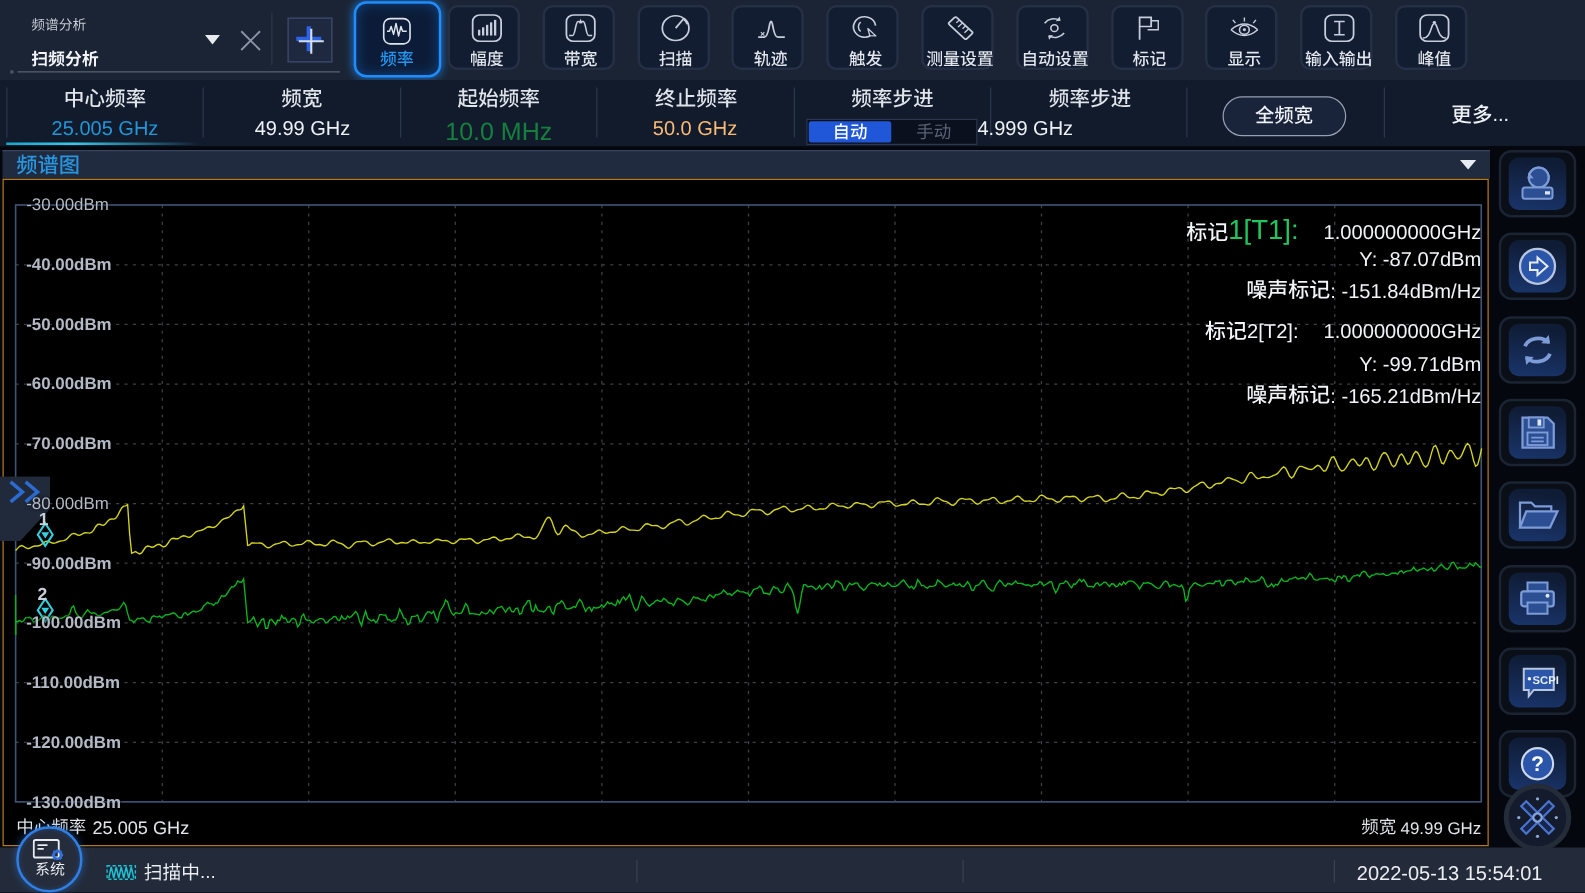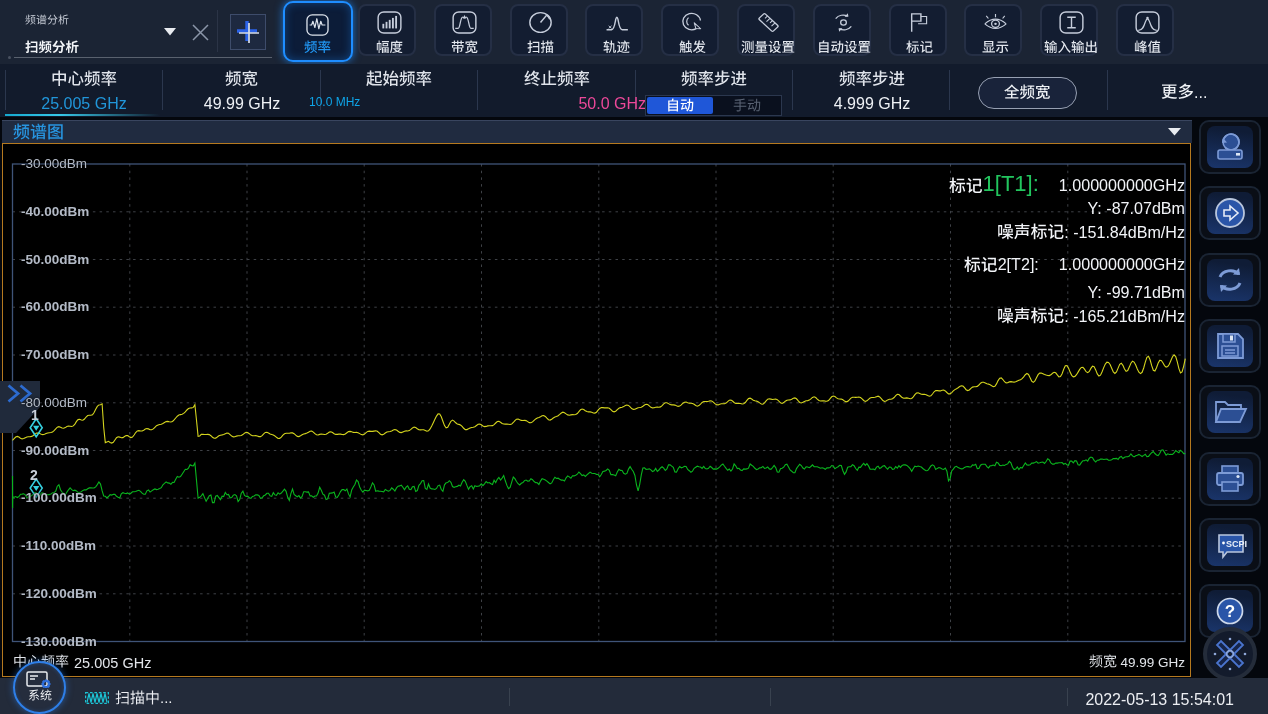--- a/index.html
+++ b/index.html
@@ -188,27 +188,27 @@
       <svg width="33.0" height="16.5" viewBox="0 0 33.0 16.5" style="display:block">
         <path fill="#dfe3ea" d="M11.5 6.4C11.4 12.0 11.3 13.8 7.4 14.9C7.6 15.1 8.0 15.6 8.1 16.0C12.4 14.8 12.7 12.5 12.7 6.4ZM12.0 13.2C13.1 14.1 14.5 15.2 15.1 15.9L16.0 15.0C15.3 14.3 13.9 13.2 12.8 12.4ZM2.0 7.9C1.7 9.1 1.2 10.4 0.5 11.2C0.8 11.4 1.4 11.7 1.6 11.9C2.3 11.0 2.9 9.6 3.3 8.2ZM8.9 4.5V12.3H10.2V5.7H13.9V12.2H15.3V4.5H12.4L13.0 2.9H15.7V1.6H8.5V2.9H11.6C11.4 3.4 11.2 4.0 11.0 4.5ZM6.9 8.1C6.6 9.6 6.1 10.7 5.3 11.7V7.0H8.3V5.6H5.6V3.8H7.9V2.5H5.6V0.6H4.3V5.6H3.0V2.0H1.7V5.6H0.6V7.0H3.9V12.0H5.1C4.1 13.3 2.6 14.2 0.7 14.8C1.0 15.1 1.3 15.6 1.5 16.0C5.3 14.7 7.3 12.4 8.2 8.4Z M19.7 7.6V12.8H21.2V8.9H28.2V12.6H29.8V7.6ZM23.5 0.9 24.0 2.0H17.7V5.2H19.2V3.3H30.3V5.2H31.8V2.0H25.9C25.7 1.5 25.4 0.9 25.1 0.4ZM26.2 3.9V4.8H23.4V3.9H21.7V4.8H19.4V6.0H21.7V7.1H23.4V6.0H26.2V7.1H27.8V6.0H30.1V4.8H27.8V3.9ZM23.5 9.5V10.8C23.5 12.0 23.1 13.7 17.1 14.8C17.5 15.2 18.0 15.8 18.2 16.1C22.9 15.0 24.5 13.5 25.0 12.1V13.9C25.0 15.3 25.5 15.7 27.4 15.7C27.8 15.7 29.8 15.7 30.2 15.7C31.8 15.7 32.2 15.1 32.4 12.7C32.0 12.6 31.4 12.3 31.0 12.1C30.9 14.1 30.8 14.4 30.1 14.4C29.6 14.4 27.9 14.4 27.5 14.4C26.7 14.4 26.6 14.3 26.6 13.8V11.4H25.2C25.2 11.2 25.2 11.0 25.2 10.8V9.5Z"></path>
       </svg>
     </div>
     <div class="abs lat" style="left:152px;top:94.5px;width:180px;text-align:center;font-size:16px;color:#eef1f5">49.99 GHz</div>
 <div class="abs" style="left:366.0px;top:70px">
       <svg width="66.0" height="16.5" viewBox="0 0 66.0 16.5" style="display:block">
         <path fill="#dfe3ea" d="M1.5 8.1C1.4 11.0 1.3 13.7 0.3 15.4C0.7 15.5 1.4 15.9 1.7 16.1C2.1 15.2 2.4 14.1 2.6 12.9C3.8 15.0 5.8 15.5 9.1 15.5H15.5C15.6 15.0 15.8 14.3 16.1 13.9C14.9 14.0 10.1 14.0 9.1 14.0C7.7 14.0 6.5 13.9 5.6 13.6V10.5H8.1V9.1H5.6V7.0H8.3V5.6H5.3V3.7H7.9V2.4H5.3V0.6H3.8V2.4H1.2V3.7H3.8V5.6H0.7V7.0H4.2V12.8C3.6 12.2 3.2 11.5 2.8 10.5C2.9 9.7 2.9 9.0 2.9 8.2ZM9.0 5.7V11.0C9.0 12.6 9.5 13.1 11.2 13.1C11.5 13.1 13.4 13.1 13.8 13.1C15.3 13.1 15.8 12.4 15.9 10.0C15.5 9.9 14.9 9.7 14.6 9.4C14.5 11.4 14.4 11.7 13.7 11.7C13.3 11.7 11.7 11.7 11.4 11.7C10.6 11.7 10.5 11.6 10.5 11.0V7.1H13.5V7.5H15.0V1.3H8.8V2.7H13.5V5.7Z M24.0 9.1V15.9H25.5V15.2H30.0V15.9H31.5V9.1ZM25.5 13.8V10.5H30.0V13.8ZM23.6 8.0C24.1 7.7 24.9 7.6 30.8 7.2C31.0 7.6 31.1 8.0 31.3 8.3L32.6 7.6C32.1 6.3 31.0 4.4 29.8 3.0L28.6 3.6C29.1 4.2 29.6 5.0 30.0 5.8L25.4 6.1C26.4 4.7 27.4 2.8 28.2 1.0L26.6 0.6C25.8 2.7 24.6 4.9 24.1 5.4C23.7 6.0 23.4 6.4 23.1 6.5C23.3 6.9 23.5 7.6 23.6 8.0ZM19.9 5.4H21.4C21.3 7.2 20.9 8.8 20.5 10.2C20.0 9.8 19.5 9.4 19.0 9.1C19.3 8.0 19.6 6.7 19.9 5.4ZM17.4 9.6C18.2 10.2 19.1 10.9 19.8 11.6C19.1 13.0 18.2 14.0 17.1 14.7C17.4 14.9 17.8 15.5 18.0 15.9C19.2 15.1 20.2 14.1 21.0 12.7C21.5 13.2 22.0 13.8 22.3 14.3L23.2 13.0C22.9 12.5 22.3 11.9 21.6 11.2C22.3 9.4 22.8 7.0 22.9 4.0L22.0 3.9L21.8 3.9H20.2C20.4 2.8 20.5 1.7 20.7 0.8L19.2 0.7C19.1 1.7 18.9 2.8 18.8 3.9H17.2V5.4H18.5C18.2 7.0 17.8 8.5 17.4 9.6Z M44.5 6.4C44.4 12.0 44.3 13.8 40.4 14.9C40.6 15.1 41.0 15.6 41.1 16.0C45.4 14.8 45.7 12.5 45.7 6.4ZM45.0 13.2C46.1 14.1 47.5 15.2 48.1 15.9L49.0 15.0C48.3 14.3 46.9 13.2 45.8 12.4ZM35.0 7.9C34.7 9.1 34.2 10.4 33.5 11.2C33.8 11.4 34.4 11.7 34.6 11.9C35.3 11.0 35.9 9.6 36.3 8.2ZM41.9 4.5V12.3H43.2V5.7H46.9V12.2H48.3V4.5H45.4L46.0 2.9H48.7V1.6H41.5V2.9H44.5C44.4 3.4 44.2 4.0 44.0 4.5ZM39.9 8.1C39.6 9.6 39.1 10.7 38.3 11.7V7.0H41.3V5.6H38.6V3.8H40.9V2.5H38.6V0.6H37.3V5.6H36.0V2.0H34.7V5.6H33.6V7.0H36.9V12.0H38.1C37.1 13.3 35.6 14.2 33.7 14.8C34.0 15.1 34.3 15.6 34.5 16.0C38.3 14.7 40.3 12.4 41.2 8.4Z M63.1 3.9C62.5 4.6 61.6 5.5 60.8 6.0L62.0 6.7C62.7 6.2 63.7 5.4 64.4 4.7ZM50.3 8.8 51.1 10.1C52.2 9.6 53.5 8.9 54.7 8.2L54.4 7.0C52.9 7.7 51.3 8.4 50.3 8.8ZM50.8 4.8C51.7 5.3 52.8 6.2 53.3 6.7L54.4 5.8C53.8 5.2 52.7 4.5 51.8 4.0ZM60.6 7.9C61.7 8.6 63.2 9.6 63.8 10.2L65.0 9.3C64.3 8.6 62.8 7.7 61.7 7.1ZM50.3 11.2V12.6H56.9V15.9H58.6V12.6H65.2V11.2H58.6V9.9H56.9V11.2ZM56.5 0.9C56.7 1.2 57.0 1.6 57.2 2.0H50.7V3.4H56.5C56.1 4.1 55.6 4.7 55.4 4.9C55.2 5.2 54.9 5.4 54.7 5.4C54.8 5.8 55.0 6.4 55.1 6.7C55.4 6.6 55.8 6.5 57.4 6.4C56.7 7.1 56.1 7.6 55.8 7.9C55.2 8.3 54.8 8.6 54.4 8.7C54.5 9.1 54.7 9.7 54.8 10.0C55.2 9.8 55.8 9.7 60.0 9.3C60.1 9.6 60.3 9.9 60.3 10.2L61.6 9.7C61.2 8.9 60.5 7.7 59.7 6.8L58.6 7.2C58.8 7.5 59.1 7.9 59.3 8.2L56.9 8.4C58.3 7.3 59.7 5.9 60.9 4.5L59.7 3.7C59.4 4.2 59.0 4.7 58.6 5.1L56.7 5.2C57.2 4.7 57.7 4.1 58.1 3.4H65.0V2.0H59.0C58.8 1.5 58.4 0.9 58.0 0.5Z"></path>
       </svg>
     </div>
-    <div class="abs lat" style="left:309px;top:94.5px;width:180px;font-size:12px;color:#0ea5e9">10.0 MHz</div>
+    <div class="abs lat" style="left:309px;top:94.5px;width:180px;text-align:center;font-size:20px;color:#15803d">10.0 MHz</div>
 <div class="abs" style="left:523.5px;top:70px">
       <svg width="66.0" height="16.5" viewBox="0 0 66.0 16.5" style="display:block">
         <path fill="#dfe3ea" d="M0.5 13.5 0.8 15.0C2.4 14.7 4.6 14.2 6.7 13.8L6.5 12.4C4.3 12.8 2.0 13.3 0.5 13.5ZM9.3 10.3C10.5 10.8 12.0 11.6 12.8 12.2L13.7 11.1C12.9 10.5 11.4 9.8 10.1 9.3ZM7.4 13.3C9.7 13.9 12.4 15.0 13.9 15.9L14.8 14.6C13.2 13.8 10.5 12.7 8.3 12.2ZM9.5 0.6C8.9 1.9 8.0 3.5 6.5 4.8L5.3 4.1C5.0 4.7 4.6 5.3 4.3 5.9L2.5 6.0C3.4 4.6 4.4 2.9 5.1 1.2L3.6 0.5C2.9 2.5 1.8 4.6 1.4 5.1C1.0 5.7 0.7 6.0 0.4 6.1C0.6 6.5 0.9 7.3 0.9 7.6C1.2 7.5 1.6 7.4 3.4 7.2C2.7 8.1 2.1 8.8 1.9 9.1C1.3 9.7 1.0 10.1 0.6 10.2C0.7 10.6 1.0 11.3 1.1 11.6C1.5 11.4 2.1 11.2 6.3 10.6C6.2 10.2 6.2 9.7 6.2 9.2L3.1 9.7C4.2 8.4 5.3 6.9 6.3 5.4C6.6 5.6 6.9 6.0 7.1 6.3C7.7 5.8 8.2 5.3 8.7 4.8C9.1 5.4 9.6 6.1 10.2 6.7C9.0 7.6 7.6 8.4 6.2 8.9C6.5 9.2 7.0 9.8 7.2 10.1C8.6 9.6 10.0 8.8 11.3 7.7C12.4 8.8 13.8 9.6 15.2 10.1C15.4 9.8 15.9 9.1 16.2 8.8C14.8 8.4 13.5 7.6 12.4 6.7C13.5 5.6 14.4 4.3 15.1 2.8L14.1 2.2L13.8 2.2H10.4C10.7 1.8 10.9 1.3 11.1 0.9ZM9.6 3.6H13.0C12.5 4.4 11.9 5.1 11.3 5.8C10.6 5.1 10.0 4.4 9.6 3.6Z M19.5 4.1V13.5H17.2V15.1H32.2V13.5H26.2V7.5H31.4V6.0H26.2V0.6H24.6V13.5H21.1V4.1Z M44.5 6.4C44.4 12.0 44.3 13.8 40.4 14.9C40.6 15.1 41.0 15.6 41.1 16.0C45.4 14.8 45.7 12.5 45.7 6.4ZM45.0 13.2C46.1 14.1 47.5 15.2 48.1 15.9L49.0 15.0C48.3 14.3 46.9 13.2 45.8 12.4ZM35.0 7.9C34.7 9.1 34.2 10.4 33.5 11.2C33.8 11.4 34.4 11.7 34.6 11.9C35.3 11.0 35.9 9.6 36.3 8.2ZM41.9 4.5V12.3H43.2V5.7H46.9V12.2H48.3V4.5H45.4L46.0 2.9H48.7V1.6H41.5V2.9H44.5C44.4 3.4 44.2 4.0 44.0 4.5ZM39.9 8.1C39.6 9.6 39.1 10.7 38.3 11.7V7.0H41.3V5.6H38.6V3.8H40.9V2.5H38.6V0.6H37.3V5.6H36.0V2.0H34.7V5.6H33.6V7.0H36.9V12.0H38.1C37.1 13.3 35.6 14.2 33.7 14.8C34.0 15.1 34.3 15.6 34.5 16.0C38.3 14.7 40.3 12.4 41.2 8.4Z M63.1 3.9C62.5 4.6 61.6 5.5 60.8 6.0L62.0 6.7C62.7 6.2 63.7 5.4 64.4 4.7ZM50.3 8.8 51.1 10.1C52.2 9.6 53.5 8.9 54.7 8.2L54.4 7.0C52.9 7.7 51.3 8.4 50.3 8.8ZM50.8 4.8C51.7 5.3 52.8 6.2 53.3 6.7L54.4 5.8C53.8 5.2 52.7 4.5 51.8 4.0ZM60.6 7.9C61.7 8.6 63.2 9.6 63.8 10.2L65.0 9.3C64.3 8.6 62.8 7.7 61.7 7.1ZM50.3 11.2V12.6H56.9V15.9H58.6V12.6H65.2V11.2H58.6V9.9H56.9V11.2ZM56.5 0.9C56.7 1.2 57.0 1.6 57.2 2.0H50.7V3.4H56.5C56.1 4.1 55.6 4.7 55.4 4.9C55.2 5.2 54.9 5.4 54.7 5.4C54.8 5.8 55.0 6.4 55.1 6.7C55.4 6.6 55.8 6.5 57.4 6.4C56.7 7.1 56.1 7.6 55.8 7.9C55.2 8.3 54.8 8.6 54.4 8.7C54.5 9.1 54.7 9.7 54.8 10.0C55.2 9.8 55.8 9.7 60.0 9.3C60.1 9.6 60.3 9.9 60.3 10.2L61.6 9.7C61.2 8.9 60.5 7.7 59.7 6.8L58.6 7.2C58.8 7.5 59.1 7.9 59.3 8.2L56.9 8.4C58.3 7.3 59.7 5.9 60.9 4.5L59.7 3.7C59.4 4.2 59.0 4.7 58.6 5.1L56.7 5.2C57.2 4.7 57.7 4.1 58.1 3.4H65.0V2.0H59.0C58.8 1.5 58.4 0.9 58.0 0.5Z"></path>
       </svg>
     </div>
-    <div class="abs lat" style="left:466px;top:94.5px;width:180px;text-align:right;font-size:16px;color:#ec4899">50.0 GHz</div>
+    <div class="abs lat" style="left:466px;top:94.5px;width:180px;text-align:center;font-size:16px;color:#fdba74">50.0 GHz</div>
 <div class="abs" style="left:681.0px;top:70px">
       <svg width="66.0" height="16.5" viewBox="0 0 66.0 16.5" style="display:block">
         <path fill="#dfe3ea" d="M11.5 6.4C11.4 12.0 11.3 13.8 7.4 14.9C7.6 15.1 8.0 15.6 8.1 16.0C12.4 14.8 12.7 12.5 12.7 6.4ZM12.0 13.2C13.1 14.1 14.5 15.2 15.1 15.9L16.0 15.0C15.3 14.3 13.9 13.2 12.8 12.4ZM2.0 7.9C1.7 9.1 1.2 10.4 0.5 11.2C0.8 11.4 1.4 11.7 1.6 11.9C2.3 11.0 2.9 9.6 3.3 8.2ZM8.9 4.5V12.3H10.2V5.7H13.9V12.2H15.3V4.5H12.4L13.0 2.9H15.7V1.6H8.5V2.9H11.6C11.4 3.4 11.2 4.0 11.0 4.5ZM6.9 8.1C6.6 9.6 6.1 10.7 5.3 11.7V7.0H8.3V5.6H5.6V3.8H7.9V2.5H5.6V0.6H4.3V5.6H3.0V2.0H1.7V5.6H0.6V7.0H3.9V12.0H5.1C4.1 13.3 2.6 14.2 0.7 14.8C1.0 15.1 1.3 15.6 1.5 16.0C5.3 14.7 7.3 12.4 8.2 8.4Z M30.1 3.9C29.5 4.6 28.6 5.5 27.8 6.0L29.0 6.7C29.7 6.2 30.7 5.4 31.4 4.7ZM17.3 8.8 18.1 10.1C19.2 9.6 20.5 8.9 21.7 8.2L21.4 7.0C19.9 7.7 18.3 8.4 17.3 8.8ZM17.8 4.8C18.7 5.3 19.8 6.2 20.3 6.7L21.4 5.8C20.8 5.2 19.7 4.5 18.8 4.0ZM27.6 7.9C28.7 8.6 30.2 9.6 30.8 10.2L32.0 9.3C31.3 8.6 29.8 7.7 28.7 7.1ZM17.3 11.2V12.6H23.9V15.9H25.6V12.6H32.2V11.2H25.6V9.9H23.9V11.2ZM23.5 0.9C23.7 1.2 24.0 1.6 24.2 2.0H17.7V3.4H23.5C23.1 4.1 22.6 4.7 22.4 4.9C22.2 5.2 21.9 5.4 21.7 5.4C21.8 5.8 22.0 6.4 22.1 6.7C22.4 6.6 22.8 6.5 24.4 6.4C23.7 7.1 23.1 7.6 22.8 7.9C22.2 8.3 21.8 8.6 21.4 8.7C21.5 9.1 21.7 9.7 21.8 10.0C22.2 9.8 22.8 9.7 27.0 9.3C27.1 9.6 27.3 9.9 27.3 10.2L28.6 9.7C28.2 8.9 27.5 7.7 26.7 6.8L25.6 7.2C25.8 7.5 26.1 7.9 26.3 8.2L23.9 8.4C25.3 7.3 26.7 5.9 27.9 4.5L26.7 3.7C26.4 4.2 26.0 4.7 25.6 5.1L23.7 5.2C24.2 4.7 24.7 4.1 25.1 3.4H32.0V2.0H26.0C25.8 1.5 25.4 0.9 25.0 0.5Z M37.6 7.6C36.9 8.9 35.6 10.1 34.3 11.0C34.6 11.2 35.2 11.8 35.5 12.1C36.8 11.2 38.2 9.6 39.1 8.1ZM36.3 1.8V5.5H33.9V7.0H40.5V12.0H41.8C39.7 13.2 37.0 14.0 33.8 14.4C34.1 14.8 34.5 15.4 34.6 15.9C40.9 14.9 45.1 12.8 47.5 8.4L46.0 7.7C45.1 9.4 43.8 10.8 42.2 11.8V7.0H48.5V5.5H42.4V3.6H47.2V2.2H42.4V0.6H40.7V5.5H37.9V1.8Z M50.7 1.8C51.6 2.6 52.7 3.8 53.2 4.6L54.4 3.6C53.9 2.9 52.7 1.7 51.8 0.9ZM61.2 1.0V3.5H58.9V1.0H57.3V3.5H55.1V5.0H57.3V6.6C57.3 6.9 57.3 7.3 57.3 7.7H55.0V9.2H57.1C56.8 10.3 56.3 11.4 55.2 12.2C55.6 12.5 56.1 13.0 56.4 13.3C57.7 12.3 58.4 10.7 58.7 9.2H61.2V13.2H62.8V9.2H65.1V7.7H62.8V5.0H64.8V3.5H62.8V1.0ZM58.9 5.0H61.2V7.7H58.8C58.9 7.3 58.9 6.9 58.9 6.6ZM53.9 6.6H50.3V8.0H52.4V12.4C51.7 12.8 50.9 13.4 50.0 14.3L51.1 15.8C51.8 14.7 52.6 13.7 53.1 13.7C53.5 13.7 54.0 14.2 54.7 14.6C55.9 15.3 57.3 15.5 59.4 15.5C61.0 15.5 63.9 15.4 65.0 15.3C65.1 14.9 65.3 14.1 65.5 13.7C63.9 13.9 61.3 14.1 59.4 14.1C57.6 14.1 56.1 14.0 55.0 13.3C54.5 13.0 54.2 12.8 53.9 12.6Z"></path>
       </svg>
     </div>
 <div class="abs" style="left:645px;top:95px;width:137px;height:21px;background:#0a101e;border:1px solid #2b374e"></div>
 <div class="abs" style="left:647px;top:97px;width:66px;height:17px;background:#1f57d8;border-radius:2px"></div>
 <div class="abs" style="left:666px;top:97.5px">
       <svg width="28.0" height="14.0" viewBox="0 0 28.0 14.0" style="display:block">
         <path fill="#ffffff" d="M3.5 6.7H10.7V8.5H3.5ZM3.5 5.4V3.6H10.7V5.4ZM3.5 9.7H10.7V11.5H3.5ZM6.2 0.5C6.1 1.0 5.9 1.8 5.7 2.4H2.2V13.5H3.5V12.8H10.7V13.5H12.0V2.4H7.1C7.3 1.8 7.6 1.2 7.8 0.7Z M15.2 1.6V2.8H20.6V1.6ZM22.9 0.7C22.9 1.7 22.9 2.7 22.9 3.7H21.1V4.9H22.8C22.7 8.1 22.1 10.8 20.3 12.5C20.7 12.7 21.1 13.2 21.3 13.5C23.4 11.5 24.0 8.4 24.1 4.9H26.0C25.8 9.7 25.6 11.4 25.3 11.8C25.2 12.0 25.0 12.1 24.8 12.1C24.5 12.1 23.8 12.1 23.1 12.0C23.3 12.4 23.4 12.9 23.5 13.3C24.2 13.3 24.9 13.3 25.4 13.3C25.8 13.2 26.2 13.1 26.5 12.7C26.9 12.0 27.1 10.0 27.3 4.3C27.3 4.1 27.3 3.7 27.3 3.7H24.2C24.2 2.7 24.2 1.7 24.2 0.7ZM15.3 11.9C15.6 11.6 16.2 11.5 19.9 10.6L20.1 11.4L21.3 11.0C21.0 10.1 20.4 8.4 19.9 7.2L18.8 7.5C19.0 8.1 19.3 8.8 19.5 9.5L16.6 10.1C17.1 8.9 17.6 7.5 17.9 6.1H20.9V4.9H14.7V6.1H16.6C16.2 7.7 15.7 9.3 15.5 9.7C15.3 10.2 15.1 10.6 14.8 10.7C15.0 11.0 15.2 11.6 15.3 11.9Z"></path>
@@ -217,21 +217,21 @@
 <div class="abs" style="left:733px;top:97.5px">
       <svg width="28.0" height="14.0" viewBox="0 0 28.0 14.0" style="display:block">
         <path fill="#5a6374" d="M0.7 7.8V8.8H6.5V12.0C6.5 12.2 6.4 12.3 6.0 12.4C5.7 12.4 4.6 12.4 3.4 12.3C3.6 12.6 3.8 13.1 3.9 13.4C5.4 13.4 6.3 13.4 6.8 13.2C7.3 13.0 7.6 12.7 7.6 12.0V8.8H13.3V7.8H7.6V5.5H12.5V4.5H7.6V2.3C9.2 2.1 10.8 1.8 11.9 1.4L11.2 0.6C9.0 1.2 5.0 1.6 1.6 1.8C1.7 2.0 1.8 2.4 1.9 2.7C3.3 2.6 4.9 2.5 6.5 2.4V4.5H1.6V5.5H6.5V7.8Z M15.2 1.7V2.6H20.7V1.7ZM23.1 0.8C23.1 1.8 23.1 2.8 23.1 3.8H21.1V4.8H23.1C22.9 8.0 22.3 10.9 20.4 12.7C20.7 12.8 21.1 13.2 21.2 13.4C23.3 11.5 23.9 8.3 24.1 4.8H26.2C26.0 9.8 25.8 11.6 25.5 12.1C25.3 12.2 25.2 12.3 24.9 12.3C24.6 12.3 23.9 12.3 23.1 12.2C23.3 12.5 23.4 12.9 23.4 13.2C24.2 13.3 24.9 13.3 25.4 13.2C25.8 13.2 26.1 13.1 26.4 12.7C26.9 12.1 27.0 10.1 27.2 4.3C27.2 4.2 27.2 3.8 27.2 3.8H24.1C24.2 2.8 24.2 1.8 24.2 0.8ZM15.2 11.7 15.3 11.7V11.7C15.6 11.5 16.1 11.4 20.0 10.5L20.2 11.4L21.2 11.1C20.9 10.1 20.3 8.5 19.7 7.2L18.9 7.4C19.2 8.1 19.4 8.9 19.7 9.6L16.4 10.3C16.9 9.0 17.4 7.5 17.8 6.0H20.9V5.0H14.8V6.0H16.7C16.3 7.6 15.8 9.3 15.6 9.8C15.3 10.3 15.1 10.7 14.9 10.7C15.0 11.0 15.2 11.5 15.2 11.7Z"></path>
       </svg>
     </div>
 <div class="abs" style="left:838.5px;top:70px">
       <svg width="66.0" height="16.5" viewBox="0 0 66.0 16.5" style="display:block">
         <path fill="#dfe3ea" d="M11.5 6.4C11.4 12.0 11.3 13.8 7.4 14.9C7.6 15.1 8.0 15.6 8.1 16.0C12.4 14.8 12.7 12.5 12.7 6.4ZM12.0 13.2C13.1 14.1 14.5 15.2 15.1 15.9L16.0 15.0C15.3 14.3 13.9 13.2 12.8 12.4ZM2.0 7.9C1.7 9.1 1.2 10.4 0.5 11.2C0.8 11.4 1.4 11.7 1.6 11.9C2.3 11.0 2.9 9.6 3.3 8.2ZM8.9 4.5V12.3H10.2V5.7H13.9V12.2H15.3V4.5H12.4L13.0 2.9H15.7V1.6H8.5V2.9H11.6C11.4 3.4 11.2 4.0 11.0 4.5ZM6.9 8.1C6.6 9.6 6.1 10.7 5.3 11.7V7.0H8.3V5.6H5.6V3.8H7.9V2.5H5.6V0.6H4.3V5.6H3.0V2.0H1.7V5.6H0.6V7.0H3.9V12.0H5.1C4.1 13.3 2.6 14.2 0.7 14.8C1.0 15.1 1.3 15.6 1.5 16.0C5.3 14.7 7.3 12.4 8.2 8.4Z M30.1 3.9C29.5 4.6 28.6 5.5 27.8 6.0L29.0 6.7C29.7 6.2 30.7 5.4 31.4 4.7ZM17.3 8.8 18.1 10.1C19.2 9.6 20.5 8.9 21.7 8.2L21.4 7.0C19.9 7.7 18.3 8.4 17.3 8.8ZM17.8 4.8C18.7 5.3 19.8 6.2 20.3 6.7L21.4 5.8C20.8 5.2 19.7 4.5 18.8 4.0ZM27.6 7.9C28.7 8.6 30.2 9.6 30.8 10.2L32.0 9.3C31.3 8.6 29.8 7.7 28.7 7.1ZM17.3 11.2V12.6H23.9V15.9H25.6V12.6H32.2V11.2H25.6V9.9H23.9V11.2ZM23.5 0.9C23.7 1.2 24.0 1.6 24.2 2.0H17.7V3.4H23.5C23.1 4.1 22.6 4.7 22.4 4.9C22.2 5.2 21.9 5.4 21.7 5.4C21.8 5.8 22.0 6.4 22.1 6.7C22.4 6.6 22.8 6.5 24.4 6.4C23.7 7.1 23.1 7.6 22.8 7.9C22.2 8.3 21.8 8.6 21.4 8.7C21.5 9.1 21.7 9.7 21.8 10.0C22.2 9.8 22.8 9.7 27.0 9.3C27.1 9.6 27.3 9.9 27.3 10.2L28.6 9.7C28.2 8.9 27.5 7.7 26.7 6.8L25.6 7.2C25.8 7.5 26.1 7.9 26.3 8.2L23.9 8.4C25.3 7.3 26.7 5.9 27.9 4.5L26.7 3.7C26.4 4.2 26.0 4.7 25.6 5.1L23.7 5.2C24.2 4.7 24.7 4.1 25.1 3.4H32.0V2.0H26.0C25.8 1.5 25.4 0.9 25.0 0.5Z M37.6 7.6C36.9 8.9 35.6 10.1 34.3 11.0C34.6 11.2 35.2 11.8 35.5 12.1C36.8 11.2 38.2 9.6 39.1 8.1ZM36.3 1.8V5.5H33.9V7.0H40.5V12.0H41.8C39.7 13.2 37.0 14.0 33.8 14.4C34.1 14.8 34.5 15.4 34.6 15.9C40.9 14.9 45.1 12.8 47.5 8.4L46.0 7.7C45.1 9.4 43.8 10.8 42.2 11.8V7.0H48.5V5.5H42.4V3.6H47.2V2.2H42.4V0.6H40.7V5.5H37.9V1.8Z M50.7 1.8C51.6 2.6 52.7 3.8 53.2 4.6L54.4 3.6C53.9 2.9 52.7 1.7 51.8 0.9ZM61.2 1.0V3.5H58.9V1.0H57.3V3.5H55.1V5.0H57.3V6.6C57.3 6.9 57.3 7.3 57.3 7.7H55.0V9.2H57.1C56.8 10.3 56.3 11.4 55.2 12.2C55.6 12.5 56.1 13.0 56.4 13.3C57.7 12.3 58.4 10.7 58.7 9.2H61.2V13.2H62.8V9.2H65.1V7.7H62.8V5.0H64.8V3.5H62.8V1.0ZM58.9 5.0H61.2V7.7H58.8C58.9 7.3 58.9 6.9 58.9 6.6ZM53.9 6.6H50.3V8.0H52.4V12.4C51.7 12.8 50.9 13.4 50.0 14.3L51.1 15.8C51.8 14.7 52.6 13.7 53.1 13.7C53.5 13.7 54.0 14.2 54.7 14.6C55.9 15.3 57.3 15.5 59.4 15.5C61.0 15.5 63.9 15.4 65.0 15.3C65.1 14.9 65.3 14.1 65.5 13.7C63.9 13.9 61.3 14.1 59.4 14.1C57.6 14.1 56.1 14.0 55.0 13.3C54.5 13.0 54.2 12.8 53.9 12.6Z"></path>
       </svg>
     </div>
-    <div class="abs lat" style="left:782px;top:94.5px;width:180px;text-align:center;font-size:16px;color:#eef1f5">4.999 GHz</div>
+    <div class="abs lat" style="left:782px;top:94.5px;width:180px;font-size:16px;color:#eef1f5">4.999 GHz</div>
 <div class="abs" style="left:978px;top:77px;width:99px;height:32px;border:1.5px solid #97a0b2;border-radius:16px;background:#19233a"></div>
 <div class="abs" style="left:1004.2px;top:84px">
       <svg width="46.5" height="15.5" viewBox="0 0 46.5 15.5" style="display:block">
         <path fill="#eef1f5" d="M7.5 0.4C6.0 2.8 3.2 5.0 0.3 6.2C0.7 6.6 1.1 7.1 1.3 7.4C1.9 7.2 2.5 6.9 3.0 6.5V7.5H7.0V9.7H3.2V11.0H7.0V13.2H1.2V14.5H14.4V13.2H8.5V11.0H12.5V9.7H8.5V7.5H12.6V6.5C13.1 6.9 13.6 7.2 14.2 7.5C14.4 7.1 14.8 6.6 15.2 6.3C12.7 5.0 10.5 3.5 8.6 1.4L8.9 1.0ZM3.5 6.2C5.1 5.2 6.5 3.9 7.8 2.5C9.1 4.0 10.5 5.2 12.1 6.2Z M26.3 6.0C26.2 11.3 26.1 13.0 22.4 14.0C22.7 14.2 23.0 14.7 23.1 15.0C27.2 13.9 27.5 11.7 27.5 6.0ZM26.7 12.4C27.8 13.2 29.1 14.3 29.7 15.0L30.6 14.1C29.9 13.4 28.6 12.4 27.6 11.6ZM17.4 7.5C17.1 8.6 16.6 9.7 16.0 10.5C16.3 10.7 16.8 11.0 17.0 11.2C17.7 10.3 18.3 9.0 18.6 7.7ZM23.9 4.2V11.5H25.1V5.3H28.6V11.5H29.9V4.2H27.2L27.7 2.7H30.3V1.5H23.5V2.7H26.4C26.2 3.2 26.0 3.8 25.8 4.2ZM22.0 7.6C21.7 9.0 21.2 10.1 20.5 11.0V6.6H23.3V5.3H20.8V3.6H22.9V2.4H20.8V0.5H19.5V5.3H18.3V1.9H17.1V5.3H16.0V6.6H19.2V11.3H20.3C19.3 12.5 18.0 13.3 16.1 13.9C16.4 14.2 16.7 14.6 16.9 15.0C20.5 13.8 22.4 11.6 23.2 7.9Z M34.0 7.1V12.0H35.4V8.4H42.0V11.9H43.5V7.1ZM37.5 0.8 38.0 1.9H32.1V4.9H33.5V3.1H44.0V4.9H45.4V1.9H39.8C39.6 1.4 39.3 0.8 39.1 0.4ZM40.1 3.6V4.5H37.4V3.6H35.9V4.5H33.7V5.7H35.9V6.6H37.4V5.7H40.1V6.6H41.6V5.7H43.8V4.5H41.6V3.6ZM37.6 8.9V10.1C37.6 11.3 37.2 12.8 31.6 13.9C31.9 14.2 32.4 14.8 32.6 15.2C37.0 14.1 38.5 12.7 39.0 11.4V13.0C39.0 14.4 39.5 14.8 41.2 14.8C41.6 14.8 43.5 14.8 43.9 14.8C45.4 14.8 45.8 14.2 45.9 11.9C45.6 11.8 45.0 11.6 44.6 11.3C44.6 13.2 44.5 13.5 43.8 13.5C43.3 13.5 41.7 13.5 41.4 13.5C40.6 13.5 40.5 13.4 40.5 13.0V10.7H39.2C39.2 10.5 39.2 10.3 39.2 10.1V8.9Z"></path>
       </svg>
     </div>
 <div class="abs" style="left:1161px;top:83px">
       <svg width="33.0" height="16.5" viewBox="0 0 33.0 16.5" style="display:block">
         <path fill="#eef1f5" d="M4.3 10.6 2.9 11.2C3.5 12.0 4.1 12.8 4.8 13.3C3.9 13.8 2.5 14.2 0.7 14.5C1.1 14.9 1.5 15.6 1.7 15.9C3.7 15.5 5.2 14.9 6.3 14.2C8.6 15.4 11.7 15.7 15.4 15.8C15.5 15.3 15.8 14.6 16.1 14.3C12.5 14.2 9.7 14.0 7.6 13.2C8.3 12.4 8.8 11.5 9.0 10.6H14.4V4.0H9.2V2.8H15.5V1.4H1.0V2.8H7.6V4.0H2.5V10.6H7.3C7.1 11.3 6.8 11.9 6.1 12.5C5.4 12.0 4.8 11.4 4.3 10.6ZM4.0 7.9H7.6V8.5L7.5 9.3H4.0ZM9.2 9.3 9.2 8.5V7.9H12.9V9.3ZM4.0 5.3H7.6V6.7H4.0ZM9.2 5.3H12.9V6.7H9.2Z M23.9 0.5C22.8 1.9 20.8 3.4 18.2 4.5C18.5 4.7 19.0 5.2 19.2 5.6C20.7 4.9 21.9 4.2 23.0 3.4H27.4C26.6 4.3 25.6 5.1 24.3 5.7C23.8 5.2 23.1 4.7 22.4 4.4L21.3 5.1C21.8 5.5 22.5 6.0 23.0 6.4C21.3 7.1 19.5 7.6 17.7 7.9C18.0 8.3 18.3 8.9 18.4 9.3C22.9 8.4 27.7 6.3 29.8 2.5L28.8 1.9L28.5 2.0H24.6C24.9 1.6 25.3 1.3 25.6 0.9ZM26.6 6.4C25.4 8.0 23.0 9.7 19.7 10.9C20.0 11.2 20.4 11.7 20.6 12.1C22.6 11.3 24.3 10.4 25.6 9.3H29.8C29.0 10.5 28.0 11.4 26.7 12.1C26.1 11.6 25.4 11.0 24.8 10.6L23.5 11.3C24.1 11.7 24.7 12.3 25.2 12.8C23.0 13.7 20.3 14.2 17.6 14.4C17.8 14.8 18.1 15.5 18.2 15.9C24.3 15.3 29.8 13.4 32.2 8.5L31.1 7.9L30.8 7.9H27.3C27.6 7.6 28.0 7.2 28.3 6.8Z"></path>
       </svg>

